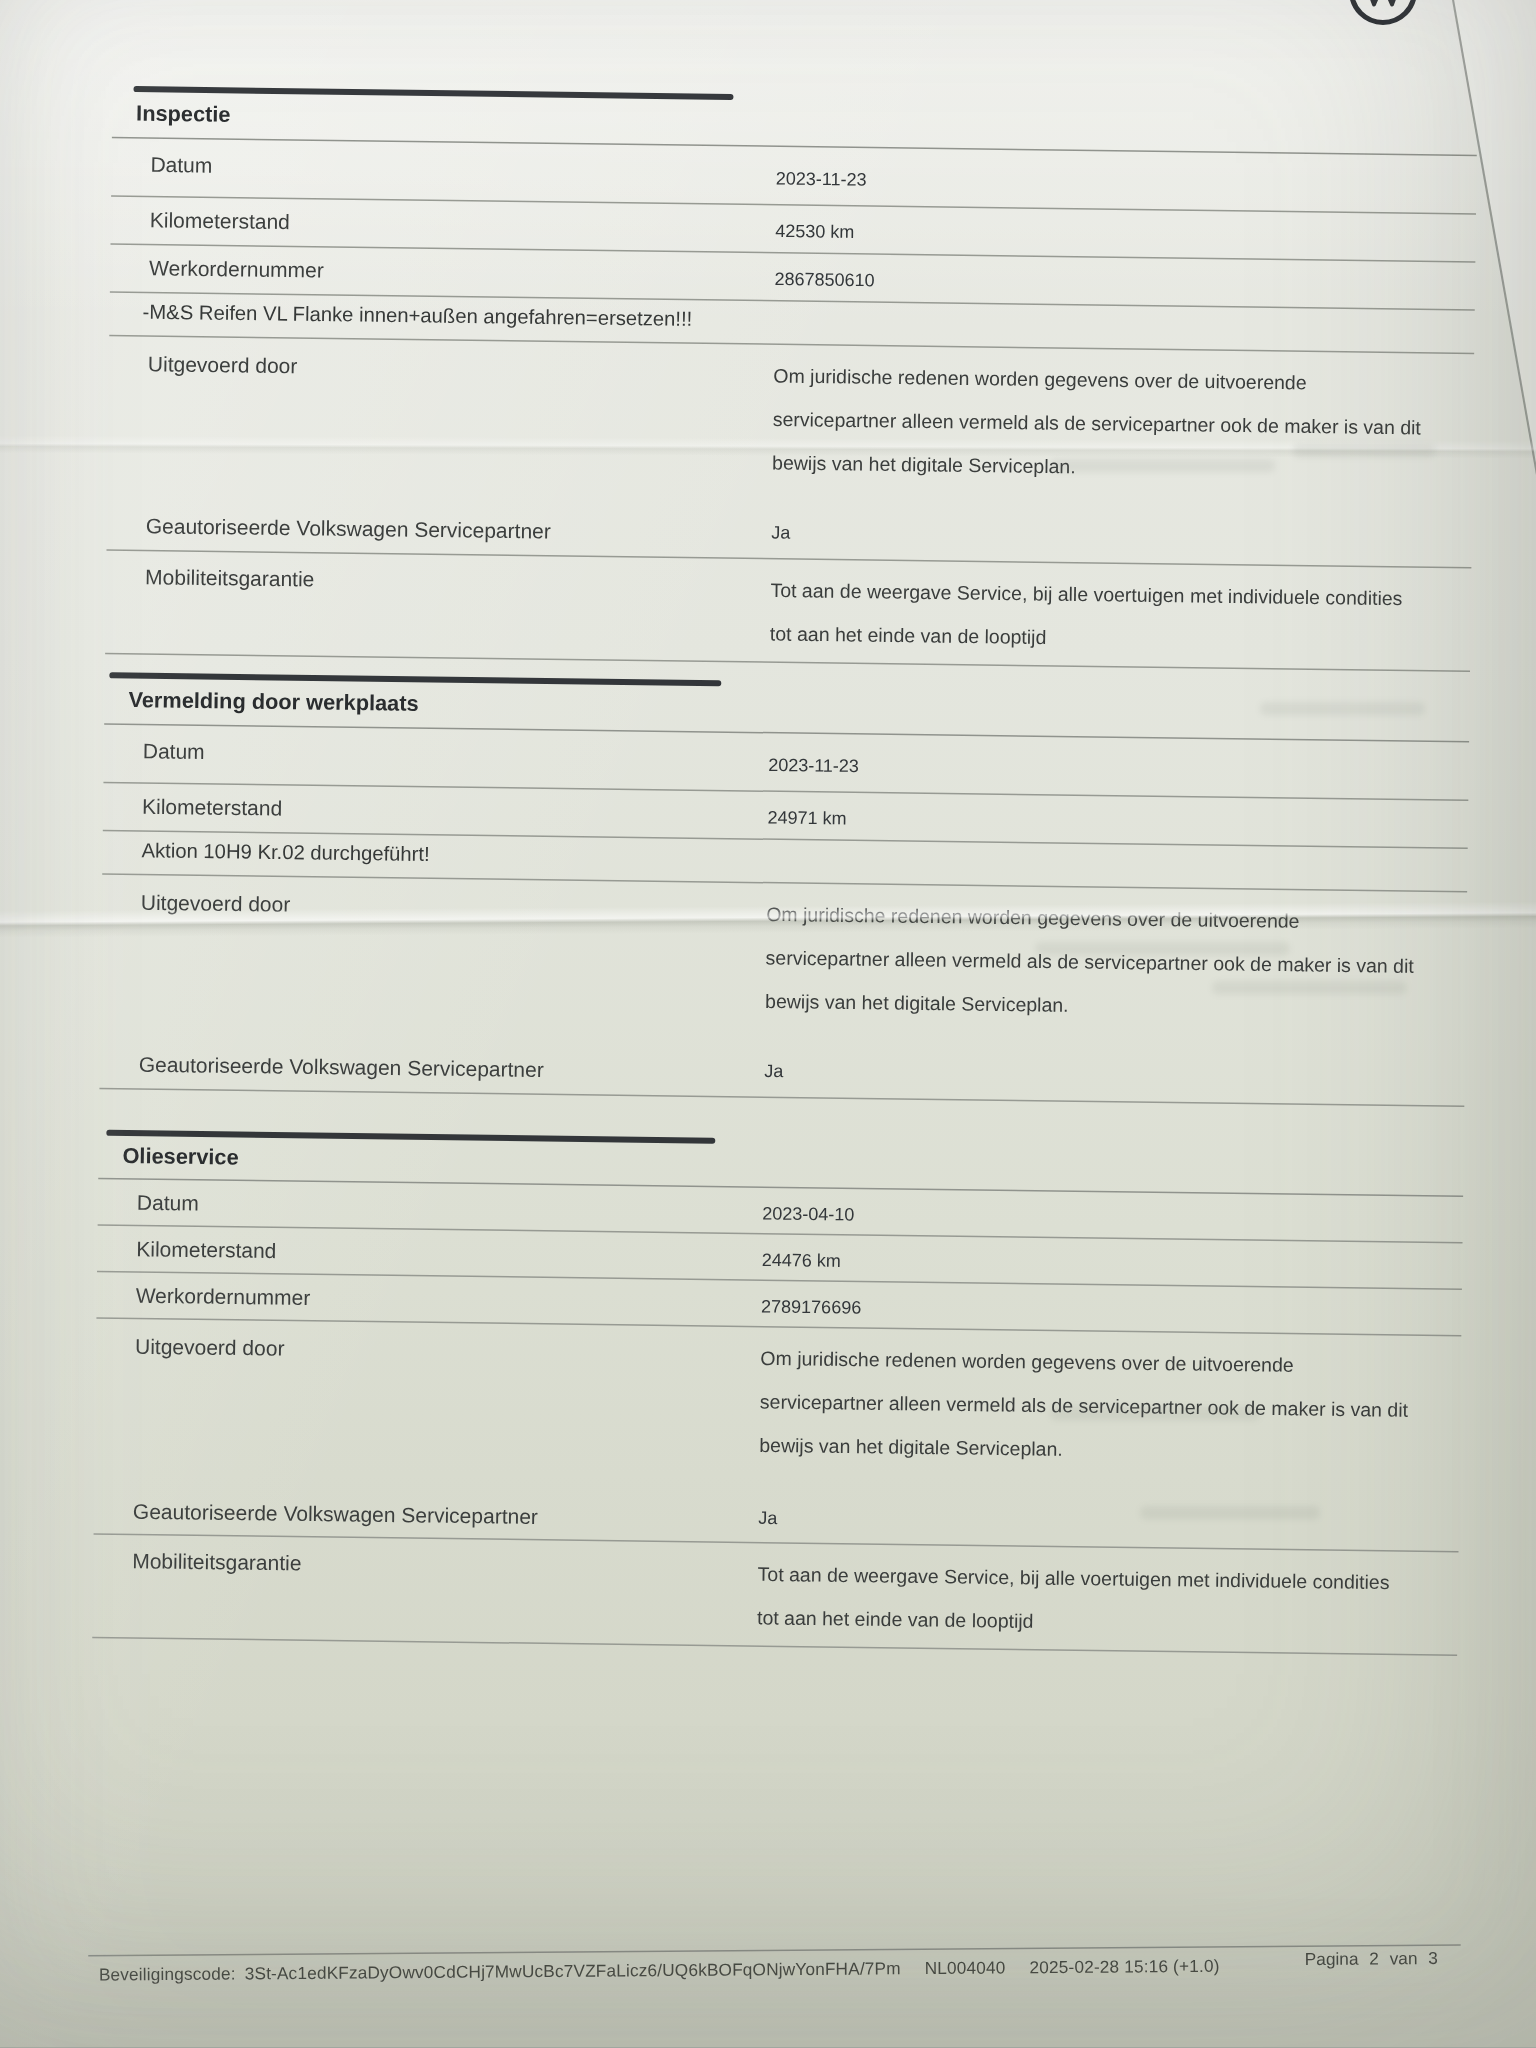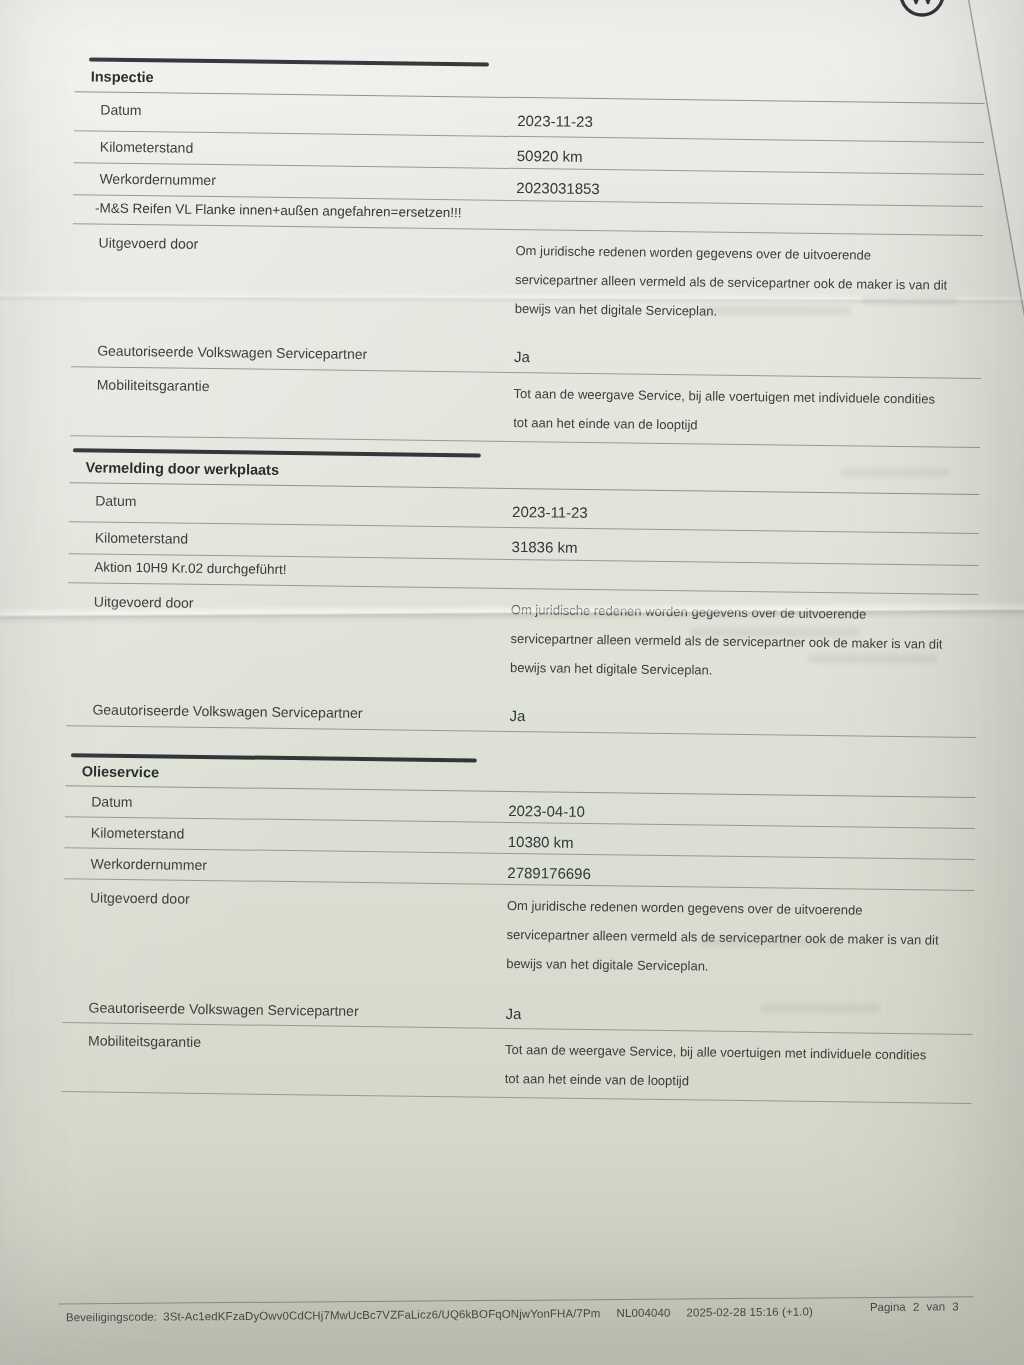--- a/index.html
+++ b/index.html
@@ -22,21 +22,21 @@
   .sec1 .bar{margin-left:14px;width:400px;}
   .sec2 .bar{margin-left:3px;width:408px;}
   .sec3 .bar{margin-left:5px;width:406px;}
   .sec-title{font-weight:bold;font-size:14.5px;color:#2a2d2f;padding:7px 0 5px 16px;border-bottom:1px solid #90938d;height:18px;}
   .sec3 .sec-title{padding:6px 0 4px 16px;}
   .row{position:relative;height:31px;border-bottom:1px solid #979a93;}
   .row.tall{height:38px;}
   .sec3 .row{height:30px;}
   .lbl{position:absolute;left:26px;top:7px;font-size:14px;color:#3c3f3e;}
   .row.tall .lbl{top:9px;}
-  .val{position:absolute;left:443px;top:10px;font-size:15px;color:#33373a;}
+  .val{position:absolute;left:443px;top:10px;font-size:12px;color:#33373a;}
   .row.tall .val{top:14px;}
   .remark{position:relative;height:28px;border-bottom:1px solid #979a93;}
   .remark .rtext{position:absolute;left:22px;top:5px;font-size:13.5px;color:#363938;}
   .sec2 .remark .rtext{left:26px;}
   .para{position:relative;padding:6px 0 0 0;}
   .para .lbl{top:10px;}
   .plines{margin-left:443px;width:490px;font-size:13px;line-height:29px;color:#3a3d3c;}
   .sec3 .plines{line-height:29px;}
   .partner{position:relative;height:27px;border-bottom:1px solid #979a93;margin-top:22px;}
   .sec3 .partner{margin-top:24px;height:26px;}
@@ -81,25 +81,25 @@
 
     <div class="section sec1">
       <div class="bar"></div>
       <div class="sec-title">Inspectie</div>
       <div class="row tall">
         <span class="lbl">Datum</span>
         <span class="val">2023-11-23</span>
       </div>
       <div class="row">
         <span class="lbl">Kilometerstand</span>
-        <span class="val">50920 km</span>
+        <span class="val">42530 km</span>
       </div>
       <div class="row">
         <span class="lbl">Werkordernummer</span>
-        <span class="val">2023031853</span>
+        <span class="val">2867850610</span>
       </div>
       <div class="remark">
         <span class="rtext">-M&amp;S Reifen VL Flanke innen+außen angefahren=ersetzen!!!</span>
       </div>
       <div class="para">
         <span class="lbl">Uitgevoerd door</span>
         <div class="plines">
           <div>Om juridische redenen worden gegevens over de uitvoerende</div>
           <div>servicepartner alleen vermeld als de servicepartner ook de maker is van dit</div>
           <div>bewijs van het digitale Serviceplan.</div>
@@ -120,21 +120,21 @@
 
     <div class="section sec2">
       <div class="bar"></div>
       <div class="sec-title">Vermelding door werkplaats</div>
       <div class="row tall">
         <span class="lbl">Datum</span>
         <span class="val">2023-11-23</span>
       </div>
       <div class="row">
         <span class="lbl">Kilometerstand</span>
-        <span class="val">31836 km</span>
+        <span class="val">24971 km</span>
       </div>
       <div class="remark">
         <span class="rtext">Aktion 10H9 Kr.02 durchgeführt!</span>
       </div>
       <div class="para">
         <span class="lbl">Uitgevoerd door</span>
         <div class="plines">
           <div>Om juridische redenen worden gegevens over de uitvoerende</div>
           <div>servicepartner alleen vermeld als de servicepartner ook de maker is van dit</div>
           <div>bewijs van het digitale Serviceplan.</div>
@@ -148,21 +148,21 @@
 
     <div class="section sec3">
       <div class="bar"></div>
       <div class="sec-title">Olieservice</div>
       <div class="row">
         <span class="lbl">Datum</span>
         <span class="val">2023-04-10</span>
       </div>
       <div class="row">
         <span class="lbl">Kilometerstand</span>
-        <span class="val">10380 km</span>
+        <span class="val">24476 km</span>
       </div>
       <div class="row">
         <span class="lbl">Werkordernummer</span>
         <span class="val">2789176696</span>
       </div>
       <div class="para">
         <span class="lbl">Uitgevoerd door</span>
         <div class="plines">
           <div>Om juridische redenen worden gegevens over de uitvoerende</div>
           <div>servicepartner alleen vermeld als de servicepartner ook de maker is van dit</div>

